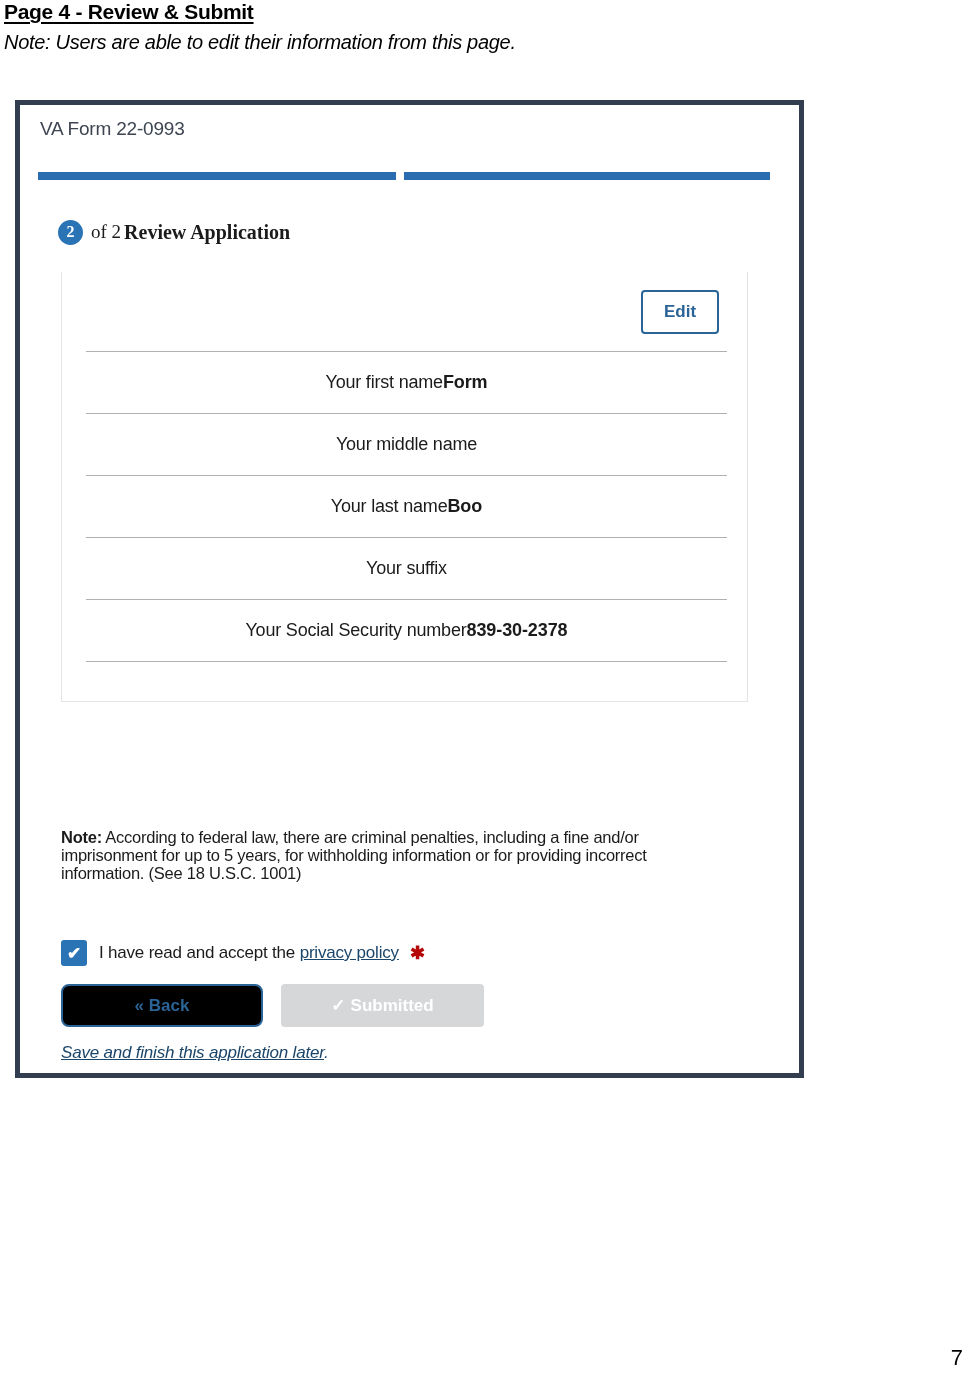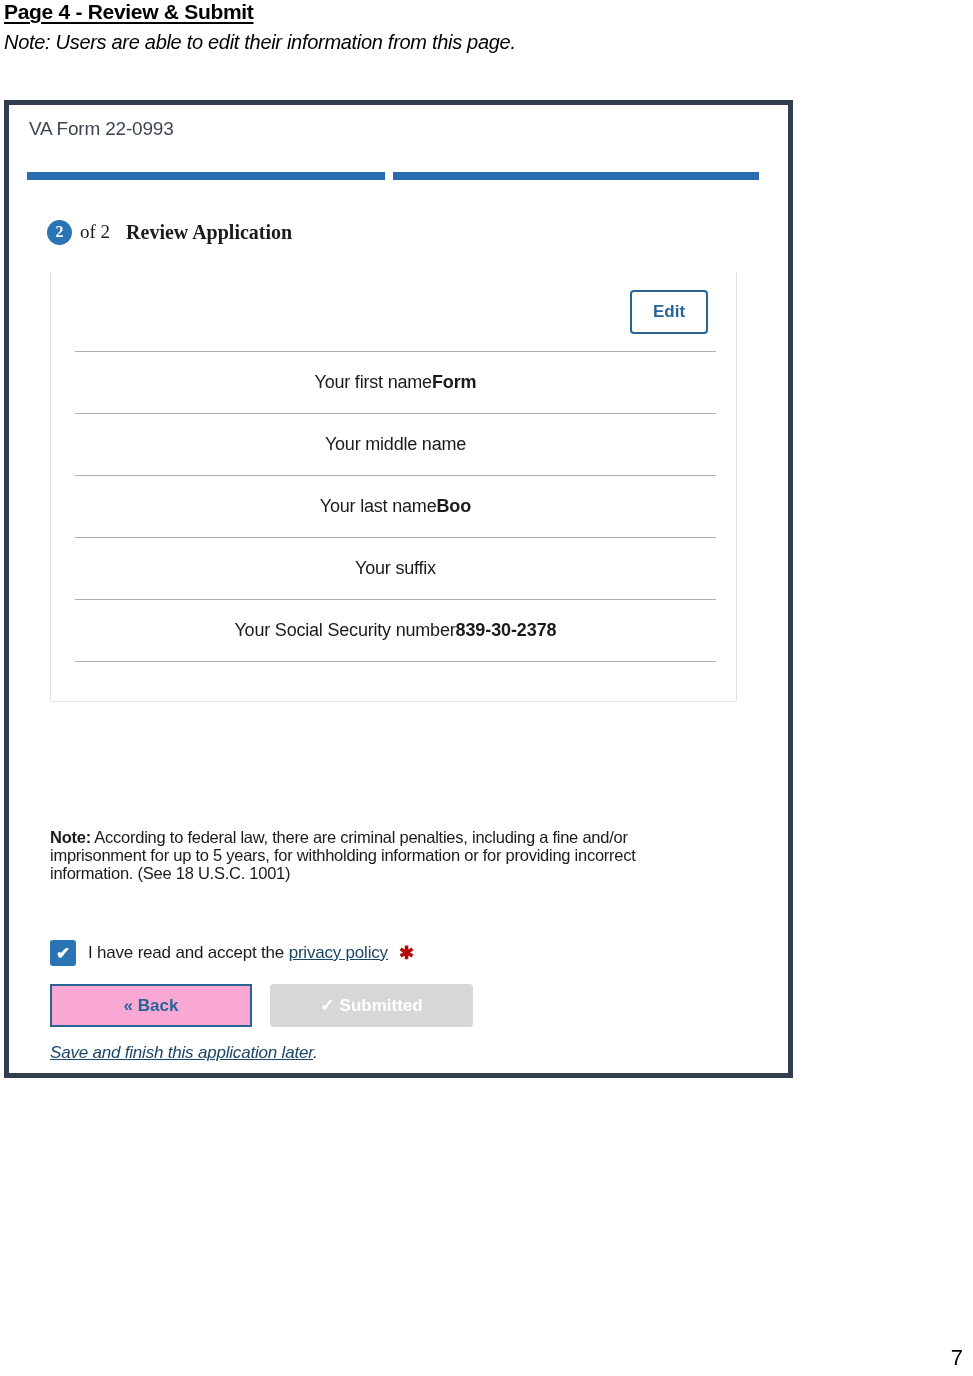--- a/index.html
+++ b/index.html
@@ -37,21 +37,21 @@
     font-size: 20px;
     font-style: italic;
     letter-spacing: -0.3px;
     color: #000;
     white-space: nowrap;
   }
 
   
   .screenshot-frame {
     position: absolute;
-    left: 4px;
+    left: 15px;
     top: 100px;
     width: 789px;
     height: 978px;
     border: 5px solid #0f766e;
     background: #ffffff;
   }
 
   .va-form-label {
     position: absolute;
     left: 20px;
@@ -99,21 +99,21 @@
     justify-content: center;
     font-family: "Liberation Serif", serif;
   }
   .step-of {
     margin-left: 8px;
     font-size: 19px;
     color: #1b1b1b;
     font-family: "Liberation Serif", serif;
   }
   .step-title {
-    margin-left: 16px;
+    margin-left: 3px;
     font-size: 20px;
     font-weight: bold;
     color: #1b1b1b;
     font-family: "Liberation Serif", serif;
   }
 
   
   .accordion {
     position: absolute;
     left: 41px;
@@ -253,25 +253,25 @@
     left: 41px;
     top: 879px;
     display: flex;
     align-items: center;
     gap: 18px;
   }
   .back-button {
     width: 202px;
     height: 43px;
     border: 2px solid #2a6496;
-    background: #f9a8d4;
+    background: #000000;
     color: #2a6496;
     font-size: 17px;
     font-weight: bold;
-    border-radius: 0;
+    border-radius: 8px;
     cursor: pointer;
     font-family: "Liberation Sans", sans-serif;
     display: flex;
     align-items: center;
     justify-content: center;
   }
   .submitted-button {
     width: 203px;
     height: 43px;
     border: none;

